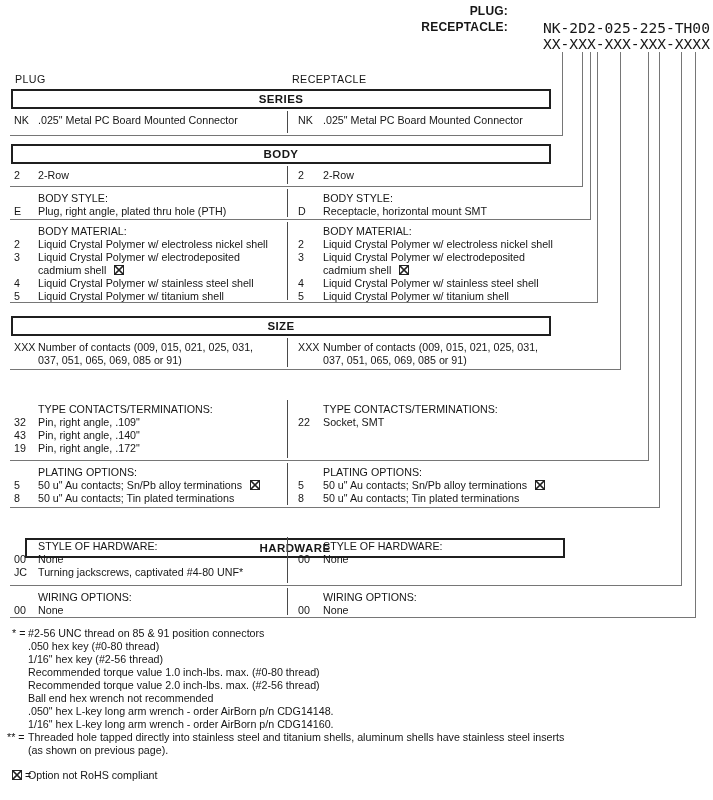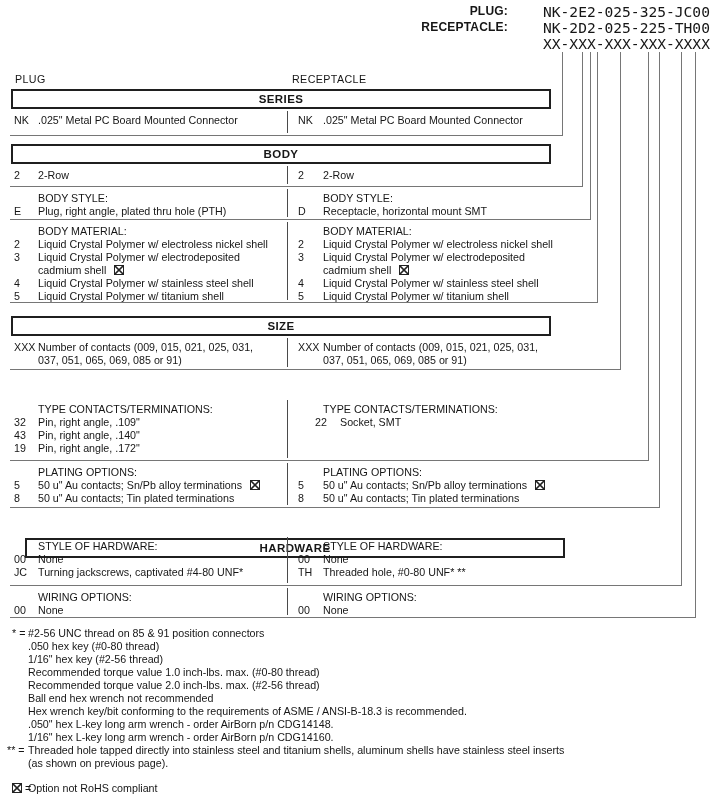--- a/index.html
+++ b/index.html
@@ -29,21 +29,20 @@
   .footnotes{position:absolute;left:0;top:627px;width:578px;}
   .fn{position:relative;padding-left:28px;line-height:13px;}
   .fn .marker{position:absolute;top:0;}
 </style>
 </head>
 <body>
 
 <div class="page">
 
   <div class="pn-label" style="top:4px">PLUG:</div>
-  <div class="pn-value" style="top:4px">NK-2E2-025-325-JC00</div>
   <div class="pn-label" style="top:20px">RECEPTACLE:</div>
   <div class="pn-value" style="top:20px">NK-2D2-025-225-TH00</div>
   <div class="pn-value" style="top:36px">XX-XXX-XXX-XXX-XXXX</div>
 
   <div class="col-label" style="left:15px">PLUG</div>
   <div class="col-label" style="left:292px">RECEPTACLE</div>
 
 <div class="sec-header" style="top: 89px;">SERIES</div>
     <div class="vline" style="left: 562px; top: 52px; width: 1px; height: 83px;"></div>
     <div class="hline" style="left: 10px; top: 135px; width: 553px; height: 1px;"></div>
@@ -206,21 +205,21 @@
       <div class="optrow">
         <div class="optcode" style="flex: 0 0 24px;">19</div>
         <div class="optdesc" style="width: 246px;">
           <div>Pin, right angle, .172"</div>
         </div>
       </div>
     </div>
     <div class="optcol" style="left: 298px; top: 398px; width: 265px; padding-top: 5px;">
       <div class="heading" style="padding-left: 25px;">TYPE CONTACTS/TERMINATIONS:</div>
       <div class="optrow">
-        <div class="optcode" style="flex: 0 0 25px; margin-left: 17px;">22</div>
+        <div class="optcode" style="flex: 0 0 25px;">22</div>
         <div class="optdesc" style="width: 240px;">
           <div>Socket, SMT</div>
         </div>
       </div>
     </div>
     <div class="vline" style="left: 659px; top: 52px; width: 1px; height: 455px;"></div>
     <div class="hline" style="left: 10px; top: 507px; width: 650px; height: 1px;"></div>
     <div class="divider" style="left: 287px; top: 463px; height: 42px;"></div>
     <div class="optcol" style="left: 14px; top: 461px; width: 270px; padding-top: 5px;">
       <div class="heading" style="padding-left: 24px;">PLATING OPTIONS:</div>
@@ -270,26 +269,20 @@
           <div>Turning jackscrews, captivated #4-80 UNF*</div>
         </div>
       </div>
     </div>
     <div class="optcol" style="left: 298px; top: 535px; width: 265px; padding-top: 5px;">
       <div class="heading" style="padding-left: 25px;">STYLE OF HARDWARE:</div>
       <div class="optrow">
         <div class="optcode" style="flex: 0 0 25px;">00</div>
         <div class="optdesc" style="width: 240px;">
           <div>None</div>
-        </div>
-      </div>
-      <div class="optrow">
-        <div class="optcode" style="flex: 0 0 25px;">TH</div>
-        <div class="optdesc" style="width: 240px;">
-          <div>Threaded hole, #0-80 UNF*  **</div>
         </div>
       </div>
     </div>
     <div class="vline" style="left: 695px; top: 52px; width: 1px; height: 565px;"></div>
     <div class="hline" style="left: 10px; top: 617px; width: 686px; height: 1px;"></div>
     <div class="divider" style="left: 287px; top: 588px; height: 27px;"></div>
     <div class="optcol" style="left: 14px; top: 586px; width: 270px; padding-top: 5px;">
       <div class="heading" style="padding-left: 24px;">WIRING OPTIONS:</div>
       <div class="optrow">
         <div class="optcode" style="flex: 0 0 24px;">00</div>
@@ -307,19 +300,18 @@
         </div>
       </div>
     </div>
     <div class="footnotes">
       <div class="fn"><span class="marker" style="left: 12px;">* =</span>#2-56 UNC thread on 85 &amp; 91 position connectors</div>
       <div class="fn">.050 hex key (#0-80 thread)</div>
       <div class="fn">1/16" hex key (#2-56 thread)</div>
       <div class="fn">Recommended torque value 1.0 inch-lbs. max. (#0-80 thread)</div>
       <div class="fn">Recommended torque value 2.0 inch-lbs. max. (#2-56 thread)</div>
       <div class="fn">Ball end hex wrench not recommended</div>
-      <div class="fn">Hex wrench key/bit conforming to the requirements of ASME / ANSI-B-18.3 is recommended.</div>
       <div class="fn">.050" hex L-key long arm wrench - order AirBorn p/n CDG14148.</div>
       <div class="fn">1/16" hex L-key long arm wrench - order AirBorn p/n CDG14160.</div>
       <div class="fn"><span class="marker" style="left: 7px;">** =</span>Threaded hole tapped directly into stainless steel and titanium shells, aluminum shells have stainless steel inserts (as shown on previous page).</div>
       <div class="fn" style="margin-top: 12px;"><span class="marker" style="left: 12px;"><span class="rohs"></span> =</span>Option not RoHS compliant</div>
     </div>
   </div>
 
 </body></html>

